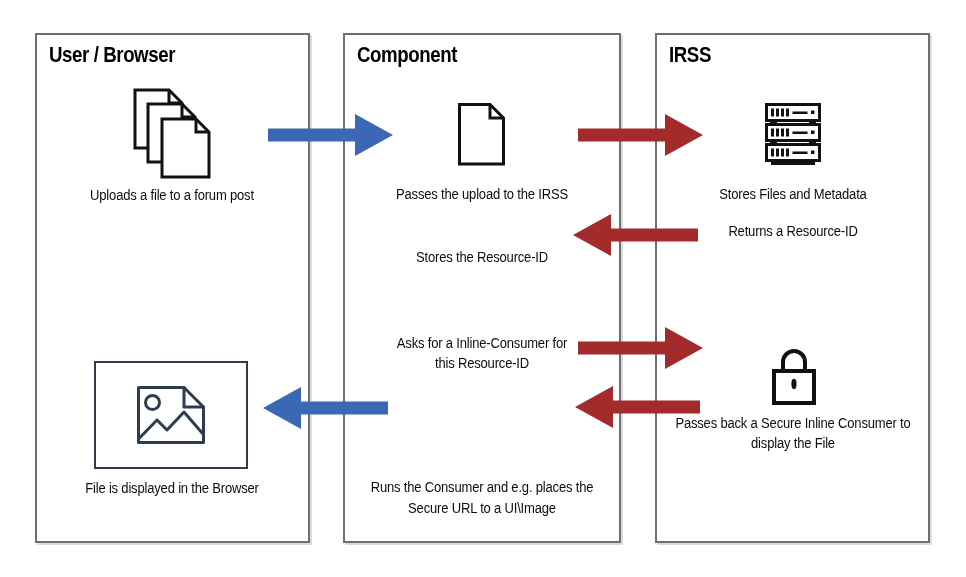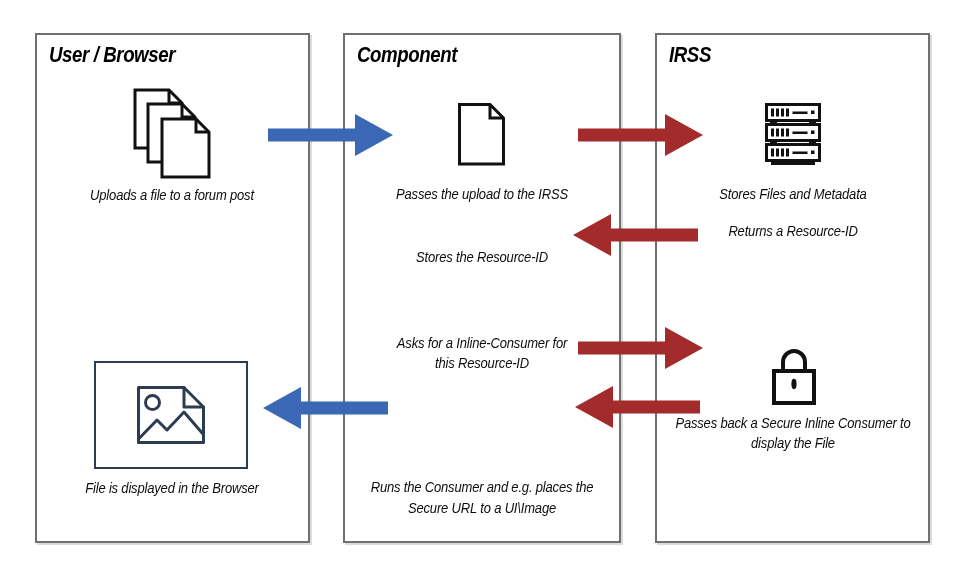--- a/index.html
+++ b/index.html
@@ -6,21 +6,21 @@
     --blue:#3A68B4;
     --red:#A42B2B;
     --border:#6F6F6F;
     --ink:#111111;
     --navy:#2D3C50;
   }
   *{box-sizing:border-box;margin:0;padding:0;}
   html,body{background:#ffffff;}
   body{font-family:"Liberation Sans","DejaVu Sans",sans-serif;color:#111;}
   .canvas{
-    position:relative;width:966px;height:577px;background:#fff;overflow:hidden;font-style:italic;
+    position:relative;width:966px;height:577px;background:#fff;overflow:hidden;
   }
   .lane{
     position:absolute;top:33px;height:510px;background:#fff;
     border:2px solid var(--border);
     box-shadow:2px 2px 0 #dcdcdc;
     z-index:1;
   }
   #lane-user{left:35px;width:275px;}
   #lane-component{left:343px;width:278px;}
   #lane-irss{left:655px;width:275px;}

